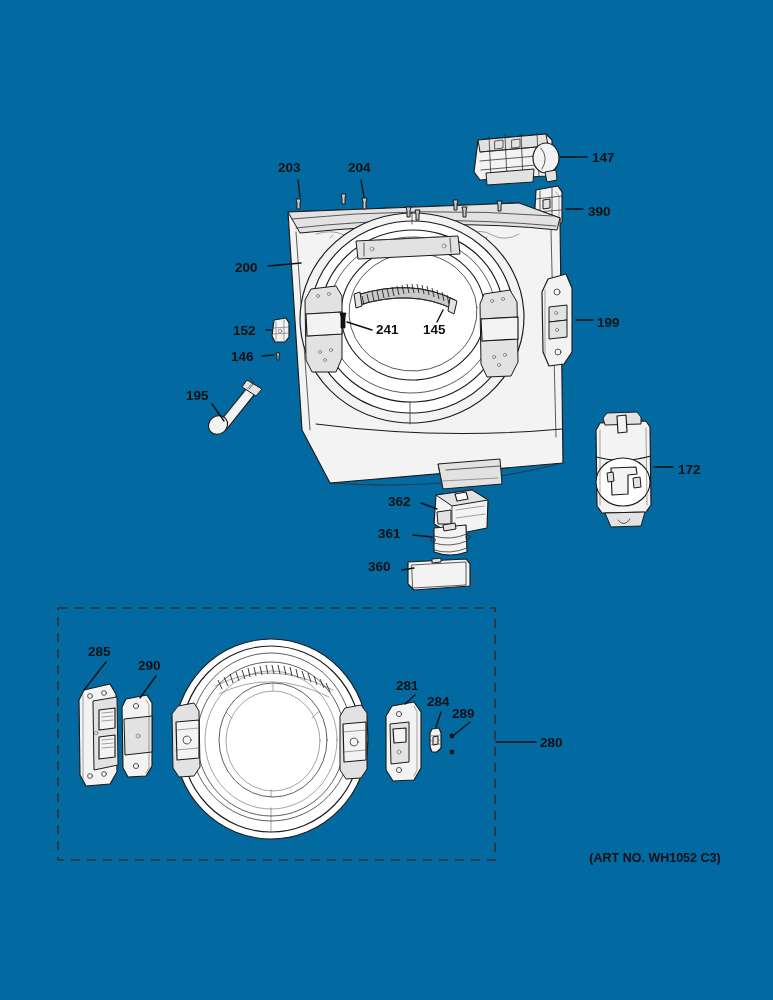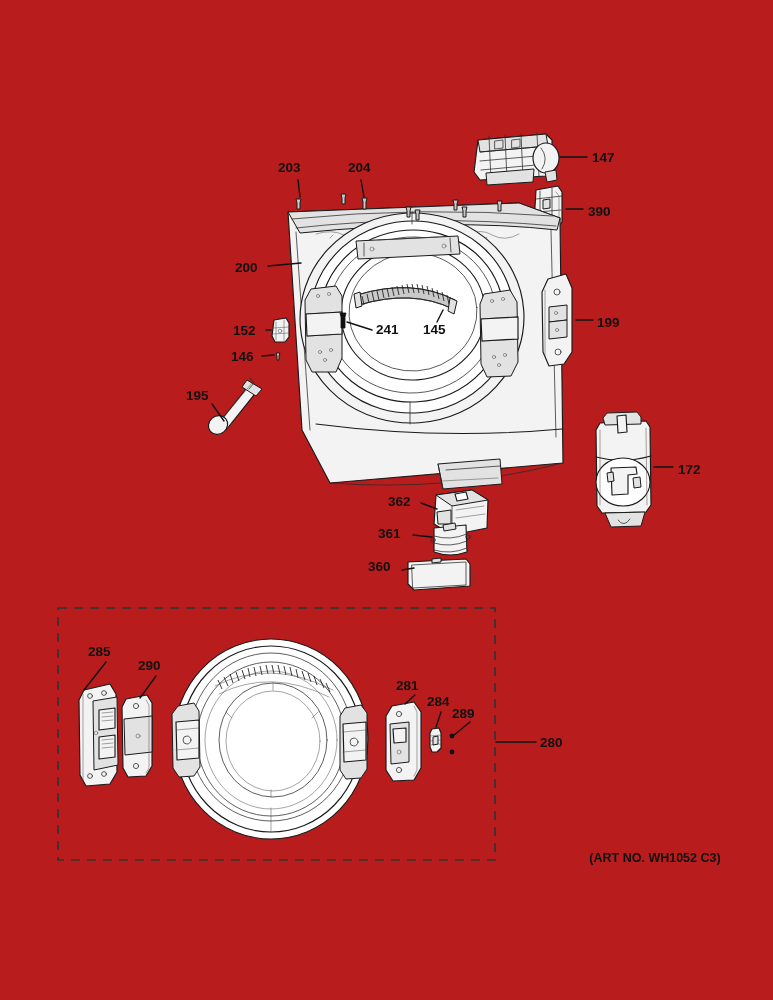--- a/index.html
+++ b/index.html
@@ -7,21 +7,21 @@
     padding: 0;
     background: #ffffff;
   }
   body {
     font-family: "Liberation Sans", sans-serif;
   }
   #page {
     position: relative;
     width: 773px;
     height: 1000px;
-    background: #b91c1c;
+    background: #0369a1;
     overflow: hidden;
     text-decoration: underline;
   }
   #diagram-svg {
     position: absolute;
     left: 0;
     top: 0;
     width: 773px;
     height: 1000px;
   }

